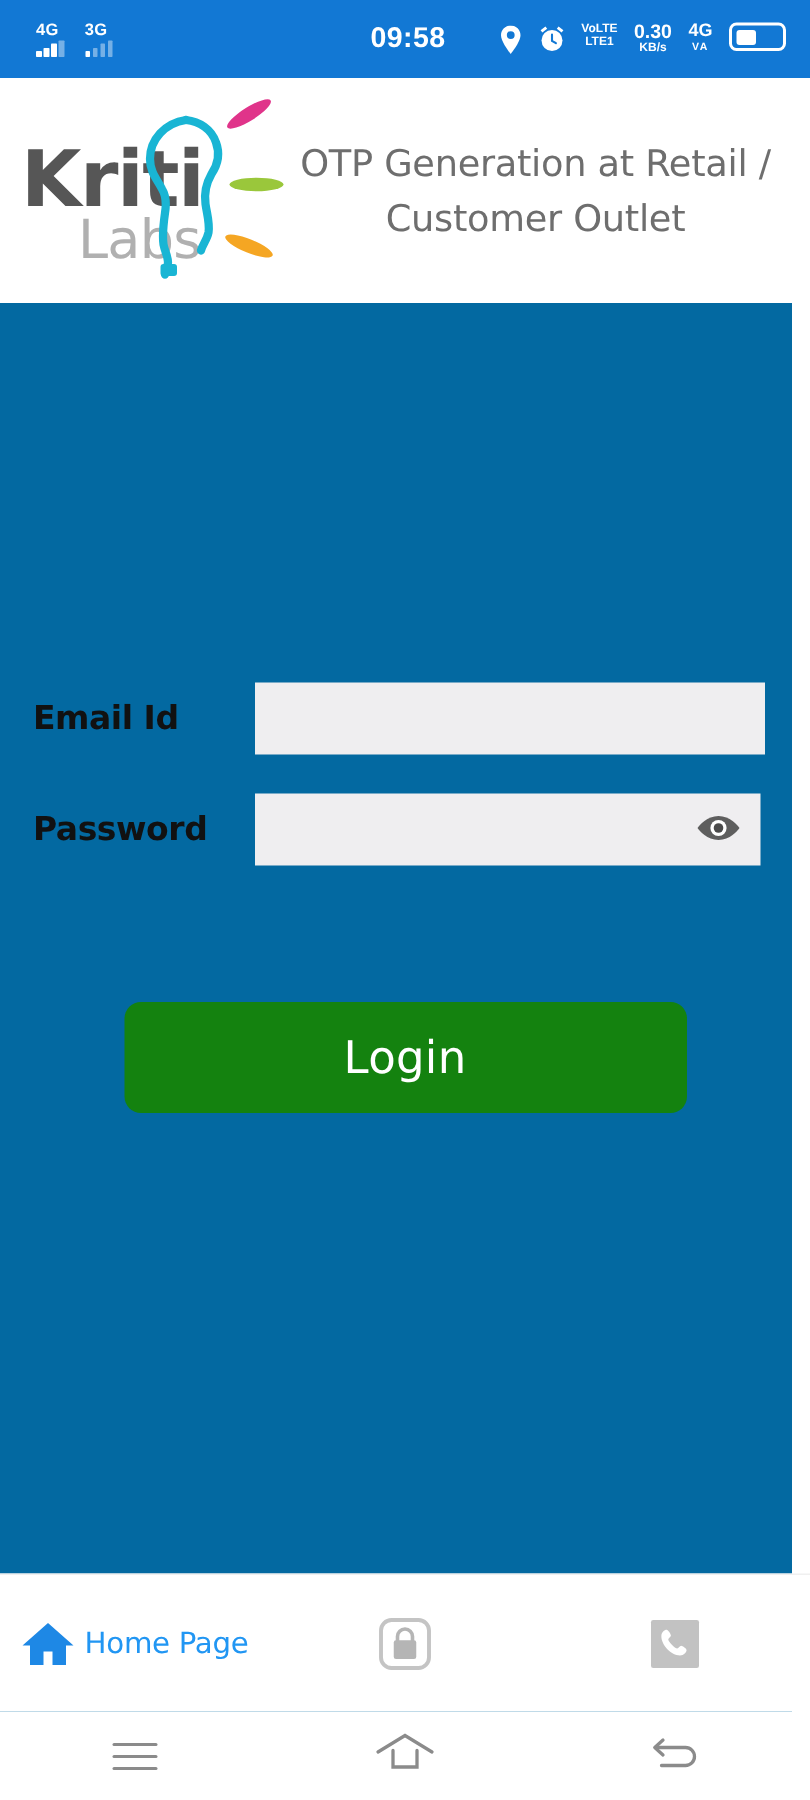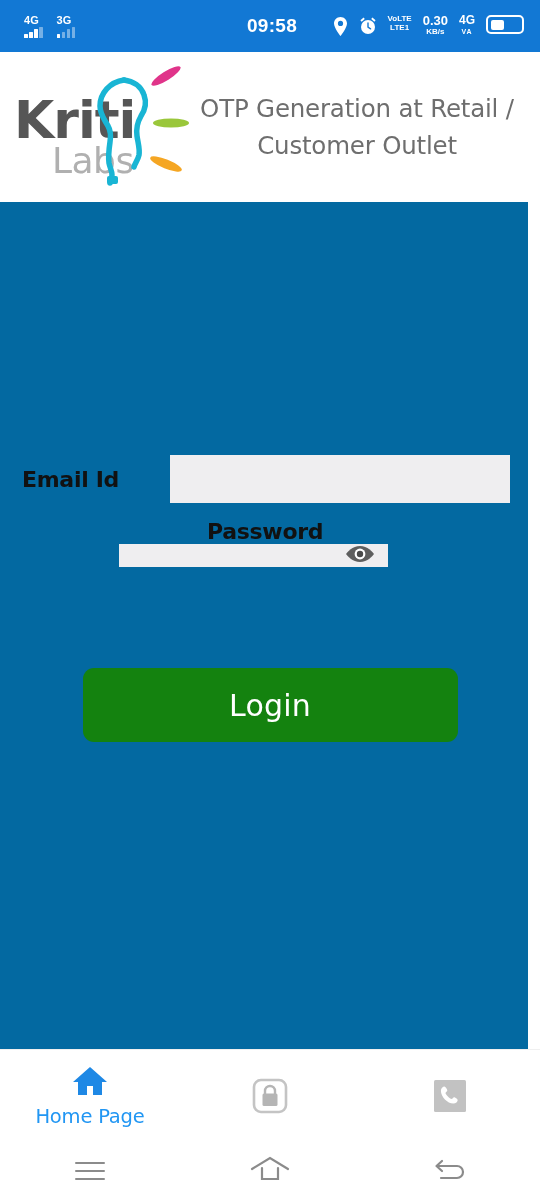--- a/index.html
+++ b/index.html
@@ -64,21 +64,21 @@
   }
   .title{
     flex:1; padding-right:24px; text-align:center;
     font-size:24.5px; color:#6e6e6e; line-height:37px; letter-spacing:-.2px;
     font-family:"DejaVu Sans", sans-serif;
   }
 
   
   .form{ position:absolute; top:455px; left:0; width:540px; }
   .field-row{ display:flex; align-items:center; height:48px; }
-  .field-row.pw{ margin-top:16px;flex-direction:column; }
+  .field-row.pw{ margin-top:26px; }
   .field-label{
     width:170px; padding-left:22px;
     font-size:22px; font-weight:bold; color:#111; letter-spacing:-.3px;
     font-family:"DejaVu Sans", sans-serif;
   }
   .field-box{
     flex:1; height:48px; margin-right:30px; background:#efeef0;
     display:flex; align-items:center; position:relative;
     border:none; outline:none;
   }
@@ -100,21 +100,21 @@
     color:#fff; font-size:30px; font-weight:normal; letter-spacing:.2px; cursor:pointer;
     font-family:"DejaVu Sans", sans-serif;
   }
 
   
   .tabbar{
     position:absolute; left:0; top:1049px; width:540px; height:92px;
     background:#fff; border-top:1px solid #f0f0f0; display:flex;
   }
   .tab{
-    flex:1; display:flex; flex-direction:column; align-items:center;
+    flex:1; display:flex; flex-direction:row; align-items:center;
     justify-content:center; gap:6px; cursor:pointer;
   }
   .tab-label{ font-size:19.5px; letter-spacing:-.2px; font-family:"DejaVu Sans", sans-serif; }
   .tab.active .tab-label{ color:#2196f3; }
   .tab .tab-label{ color:#bdbdbd; }
   .tab-icon{ height:36px; display:flex; align-items:center; justify-content:center; }
 
   
   .navbar{
     position:absolute; left:0; top:1141px; width:540px; height:59px;

